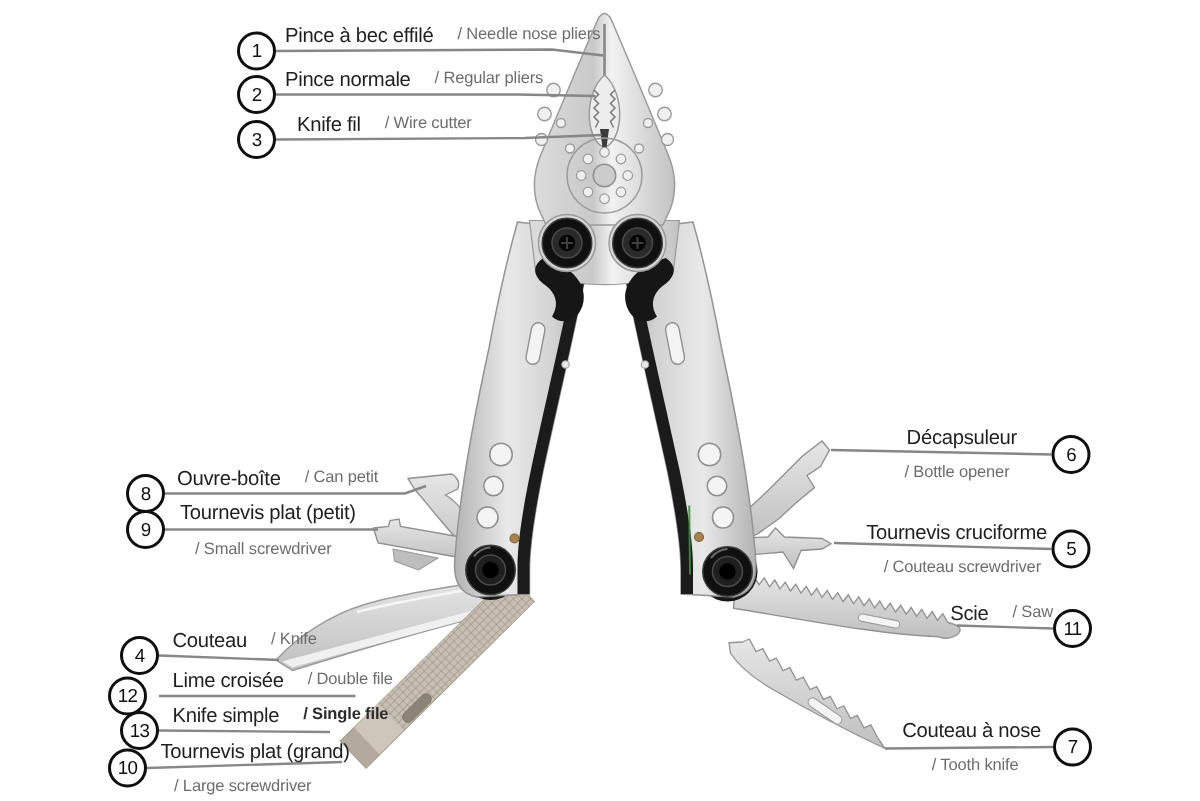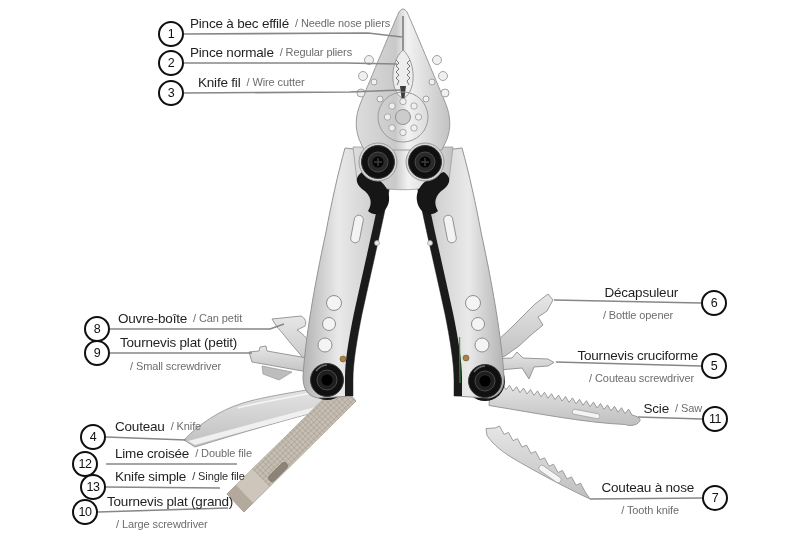--- a/index.html
+++ b/index.html
@@ -4,24 +4,24 @@
 <style>
   html,body{margin:0;padding:0;background:#ffffff;}
   .stage{position:relative;width:800px;height:534px;background:#ffffff;overflow:hidden;
          font-family:"Liberation Sans",sans-serif;}
   .stage svg.art{position:absolute;left:0;top:0;}
   .callout{display:contents;}
   .badge{position:absolute;box-sizing:border-box;width:26px;height:26px;border:2.5px solid #0f0f0f;
          border-radius:50%;background:#fff;display:flex;align-items:center;justify-content:center;z-index:3;}
   .badge span{font-size:12.5px;color:#111;letter-spacing:-0.5px;}
   .lb{position:absolute;white-space:nowrap;line-height:15px;z-index:2;}
-  .row{display:flex;align-items:center;gap:6px;}
+  .row{display:flex;align-items:center;gap:16px;}
   .fr{font-size:13.5px;color:#1f1f1f;letter-spacing:-0.2px;}
   .en{font-size:11px;color:#6d6d6d;letter-spacing:-0.1px;}
-  .en.bold{font-weight:400;color:#2b2b2b;}
+  .en.bold{font-weight:700;color:#2b2b2b;}
   .rt{text-align:left;}
 </style>
 </head>
 <body>
 
 <div class="stage">
 
   
   <svg class="art" width="800" height="534" viewBox="0 0 800 534">
     <defs>

